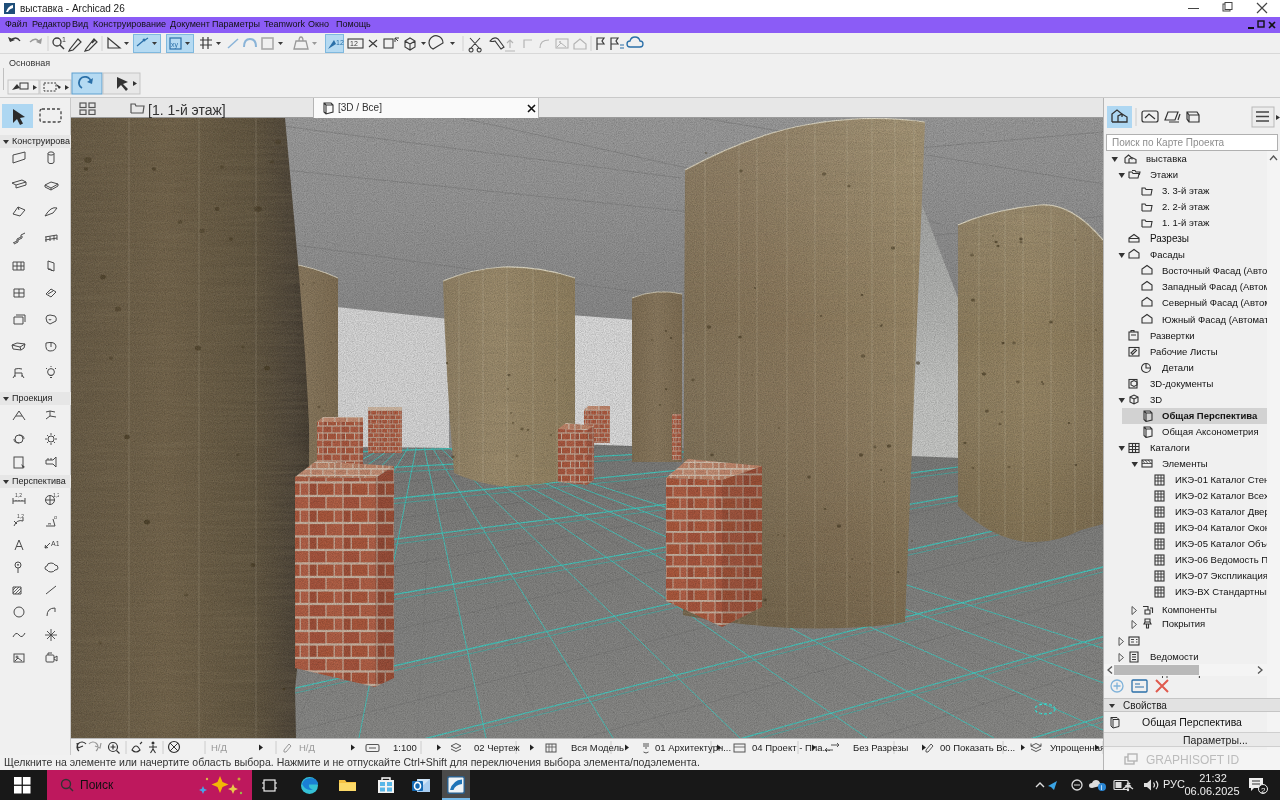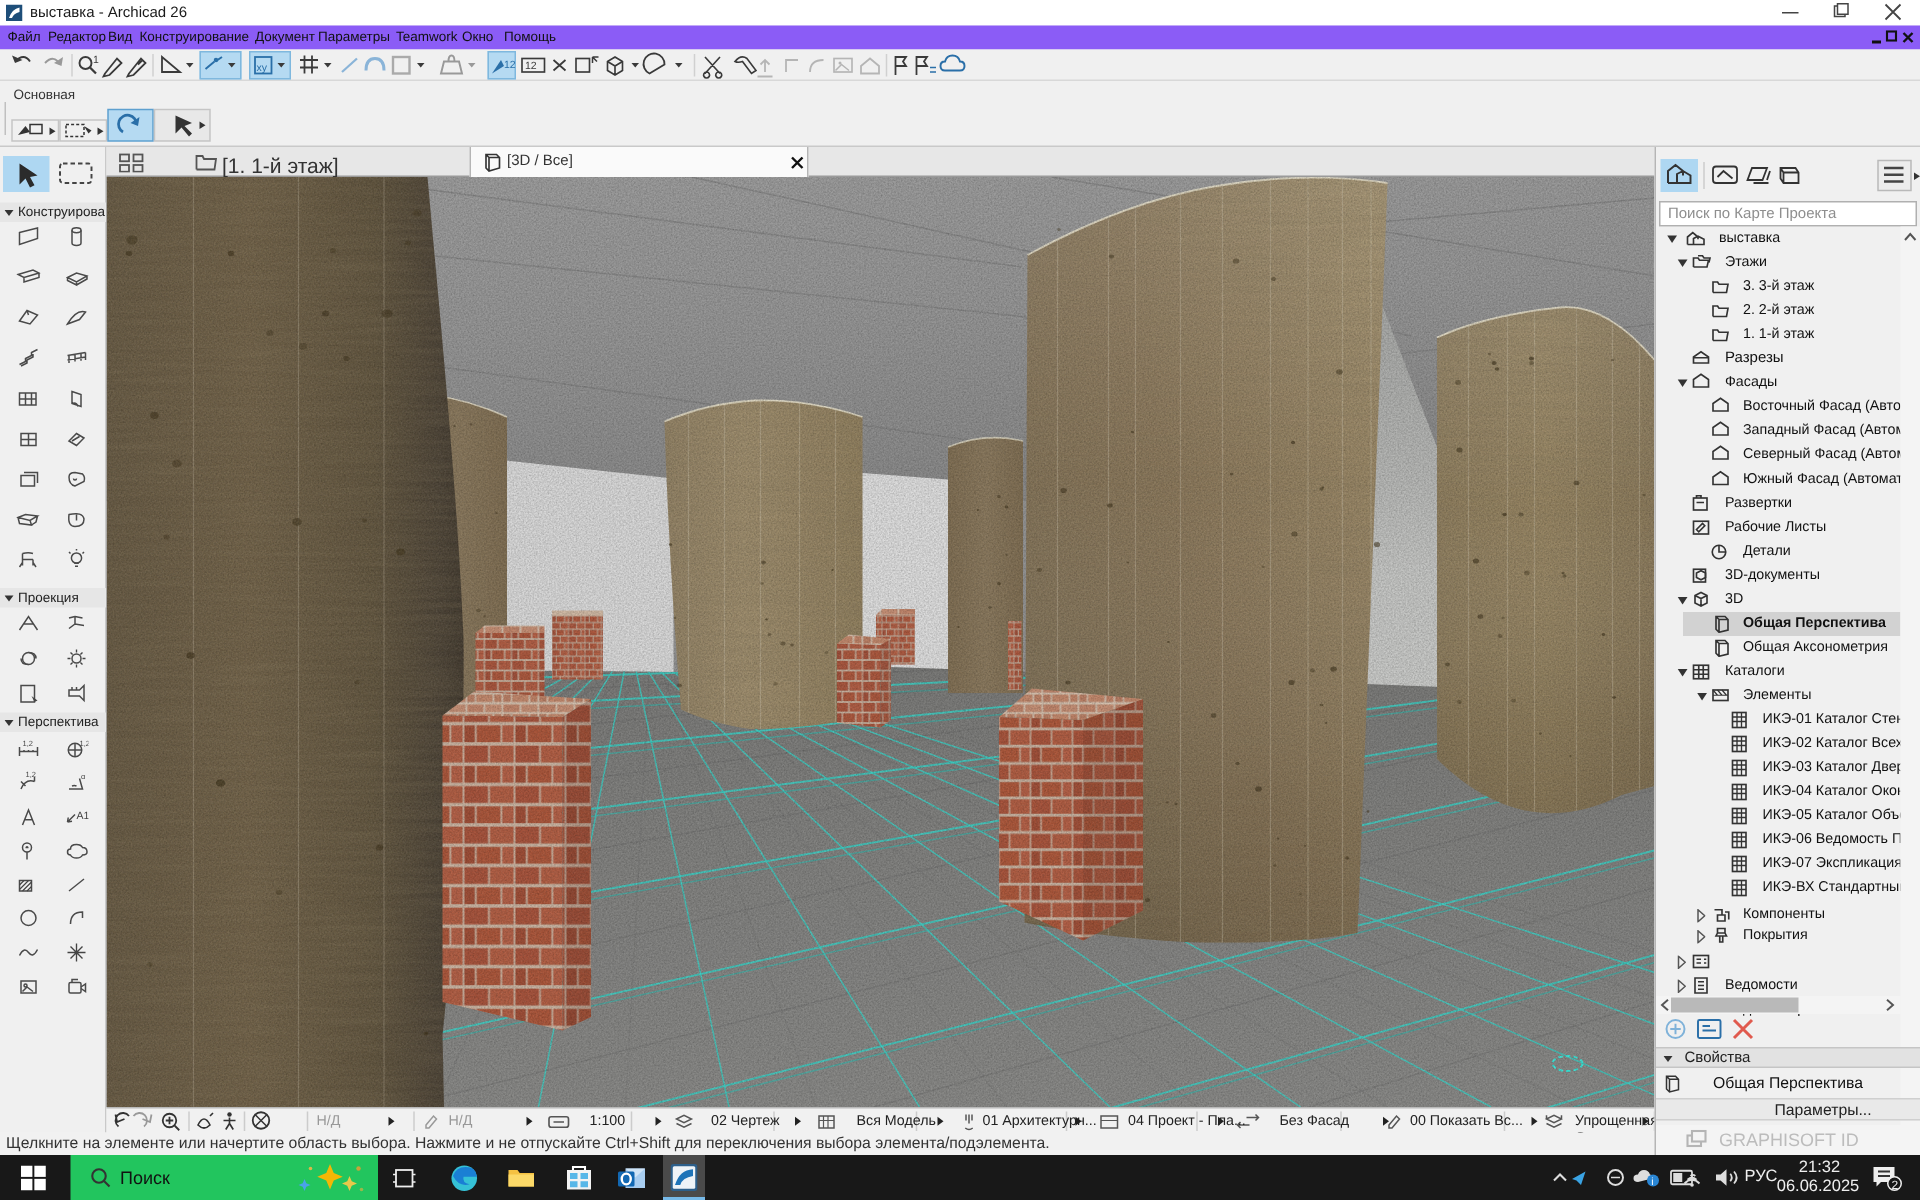--- a/index.html
+++ b/index.html
@@ -720,21 +720,21 @@
       <path d="M855,11 l5,-6 2,2 -5,6 -2,0 z" fill="none" stroke="#555" stroke-width="1"></path>
       <path d="M960,7 l5,-2.5 5,2.5 -5,2.5 z m0,3 l5,2.5 5,-2.5 m-10,-5.5 v3 m10,-3 v3" fill="none" stroke="#555" stroke-width="1"></path>
     </svg>
 <div class="abs" style="left:140px;top:3px;color:#999;">Н/Д</div>
 <div class="abs" style="left:228px;top:3px;color:#999;">Н/Д</div>
 <div class="abs" style="left:322px;top:3px;color:#222;">1:100</div>
 <div class="abs" style="left:403px;top:3px;color:#222;">02 Чертеж</div>
 <div class="abs" style="left:500px;top:3px;color:#222;">Вся Модель</div>
 <div class="abs" style="left:584px;top:3px;color:#222;">01 Архитектурн...</div>
 <div class="abs" style="left:681px;top:3px;color:#222;">04 Проект - Пла...</div>
-<div class="abs" style="left:782px;top:3px;color:#222;">Без Фасад</div>
+<div class="abs" style="left:782px;top:3px;color:#222;">Без Разрезы</div>
 <div class="abs" style="left:869px;top:3px;color:#222;">00 Показать Вс...</div>
 <div class="abs" style="left:979px;top:3px;color:#222;">Упрощенная Ок...</div>
 <svg class="abs" style="left:0;top:0" width="1032" height="17">
 <path d="M188,5.5 l4,3 -4,3 z" fill="#222"></path>
 <path d="M280,5.5 l4,3 -4,3 z" fill="#222"></path>
 <path d="M366,5.5 l4,3 -4,3 z" fill="#222"></path>
 <path d="M459,5.5 l4,3 -4,3 z" fill="#222"></path>
 <path d="M554,5.5 l4,3 -4,3 z" fill="#222"></path>
 <path d="M646,5.5 l4,3 -4,3 z" fill="#222"></path>
 <path d="M741,5.5 l4,3 -4,3 z" fill="#222"></path>
@@ -1048,21 +1048,21 @@
 </div>
 <div class="abs" style="left:0;top:770px;width:1280px;height:30px;background:#181818;">
 <svg class="abs" style="left:14px;top:7px" width="17" height="17">
       <g fill="#fff">
         <rect x="0" y="0" width="7.6" height="7.6"></rect>
         <rect x="8.9" y="0" width="7.6" height="7.6"></rect>
         <rect x="0" y="8.9" width="7.6" height="7.6"></rect>
         <rect x="8.9" y="8.9" width="7.6" height="7.6"></rect>
       </g>
     </svg>
-<div class="abs" style="left:47px;top:0;width:205px;height:30px;background:#22c55e;">
+<div class="abs" style="left:47px;top:0;width:205px;height:30px;background:#be185d;">
 <svg class="abs" style="left:13px;top:8px" width="14" height="14">
         <circle cx="6" cy="6" r="4.5" fill="none" stroke="#333" stroke-width="1.4"></circle>
         <line x1="9.5" y1="9.5" x2="13" y2="13" stroke="#333" stroke-width="1.4"></line>
       </svg>
 <div class="abs" style="left:33px;top:8px;font-size:12px;color:#111;">Поиск</div>
 <svg class="abs" style="left:148px;top:4px" width="50" height="22">
         <path d="M25,2 l2.5,6 6,2.5 -6,2.5 -2.5,6 -2.5,-6 -6,-2.5 6,-2.5 z" fill="#f2b705"></path>
         <path d="M38,10 l1.5,3.5 3.5,1.5 -3.5,1.5 -1.5,3.5 -1.5,-3.5 -3.5,-1.5 3.5,-1.5 z" fill="#e8c84a"></path>
         <path d="M8,12 l1.2,2.8 2.8,1.2 -2.8,1.2 -1.2,2.8 -1.2,-2.8 -2.8,-1.2 2.8,-1.2 z" fill="#4aa3e8"></path>
         <circle cx="44" cy="5" r="1.5" fill="#c9a33a"></circle>

